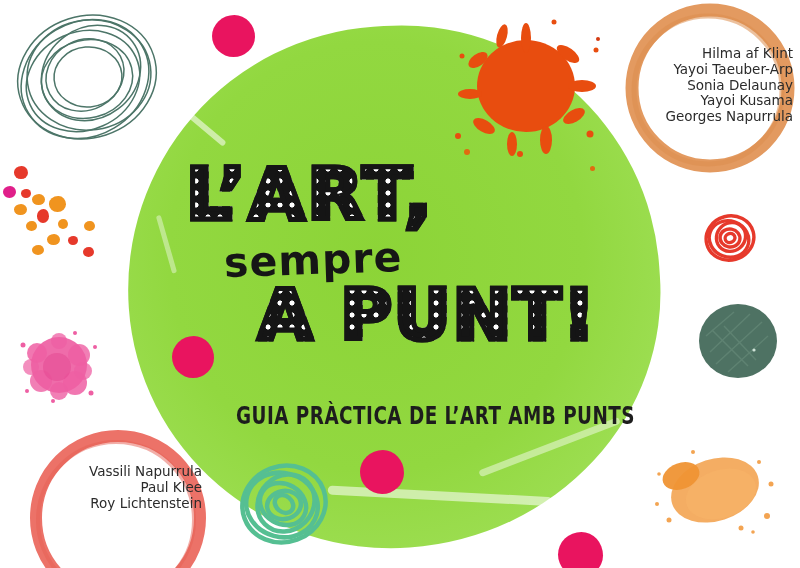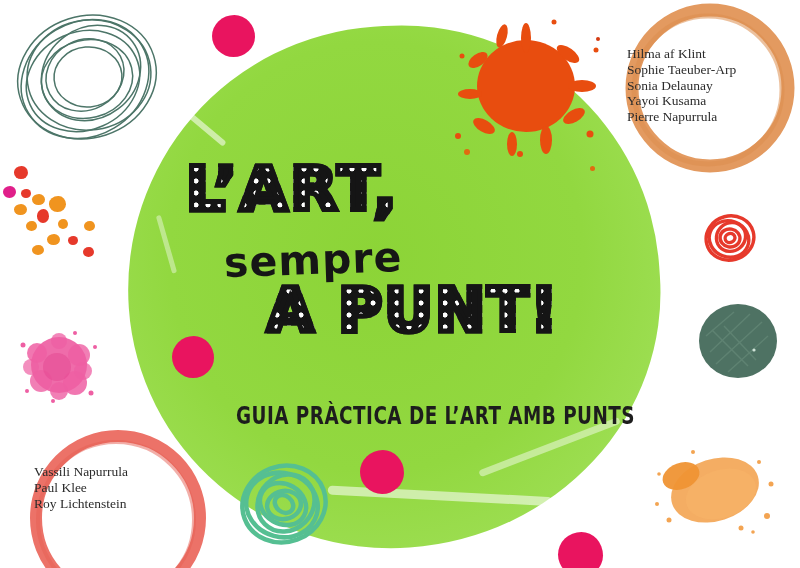--- a/index.html
+++ b/index.html
@@ -31,22 +31,22 @@
   @supports (-webkit-background-clip: text){
     .dotted{
       color:transparent;
       background-color:#151515;
       background-image:radial-gradient(circle,#ffffff 2.2px,rgba(255,255,255,0) 2.9px);
       background-size:12px 12px;background-position:4px 5px;
       -webkit-background-clip:text;background-clip:text;
       -webkit-text-stroke:5px #151515;
     }
   }
-  .title-l1{left:186px;top:158px;font-size:61px;letter-spacing:3px;}
-  .title-l3{left:258px;top:280px;font-size:60px;letter-spacing:2px;margin-left:9px;}
+  .title-l1{left:186px;top:158px;font-size:72px;letter-spacing:3px;}
+  .title-l3{left:258px;top:280px;font-size:70px;letter-spacing:2px;}
   .title-l2{
     left:224px;top:236px;font-size:41px;color:#161616;font-weight:bold;
     transform:rotate(-2deg);letter-spacing:1px;
   }
   .subtitle{
     left:236px;top:400px;font-size:20px;font-weight:bold;color:#1d1d1d;
     letter-spacing:.5px;transform:scale(.92,1.28);transform-origin:left top;
     white-space:nowrap;
   }
 
@@ -58,22 +58,22 @@
   .pd-bottom{left:558px;top:532px;width:45px;height:45px;}
 
   
   .mini-dot{position:absolute;border-radius:55% 45% 50% 50%/48% 52% 50% 50%;}
   .c-red{background:#E6392B;} .c-mag{background:#E01F8A;} .c-org{background:#F0941F;}
 
   .speck{position:absolute;border-radius:50%;}
 
   
   .names{
-    position:absolute;text-align:left;color:#2b2b2b;
-    font-size:13.5px;line-height:15.8px;font-weight:500;font-family:Liberation Serif, serif;
+    position:absolute;text-align:right;color:#2b2b2b;
+    font-size:13.5px;line-height:15.8px;font-weight:500;
   }
   .names-tr{left:627px;top:46px;width:166px;}
   .names-bl{left:34px;top:464px;width:168px;}
   .names span{display:block;}
 </style>
 </head>
 <body>
 
 <div class="canvas">
 
@@ -126,24 +126,24 @@
   <span class="speck" style="left:464px;top:149px;width:6px;height:6px;background:#E06A10;"></span>
   <span class="speck" style="left:590px;top:166px;width:5px;height:5px;background:#E06A10;"></span>
   <span class="speck" style="left:596px;top:37px;width:4px;height:4px;background:#D43B12;"></span>
 
   <svg class="abs" style="left:622px;top:0px;" width="176" height="176" viewBox="0 0 176 176">
     <circle cx="88" cy="88" r="78" fill="none" stroke="#E39A60" stroke-width="13"></circle>
     <circle cx="86" cy="90" r="74" fill="none" stroke="#DC8E4E" stroke-width="5" opacity=".55"></circle>
   </svg>
   <div class="names names-tr">
     <span>Hilma af Klint</span>
-    <span>Sophie Taeuber-Arp</span>
+    <span>Yayoi Taeuber-Arp</span>
     <span>Sonia Delaunay</span>
     <span>Yayoi Kusama</span>
-    <span>Pierre Napurrula</span>
+    <span>Georges Napurrula</span>
   </div>
 
   <div>
     <span class="mini-dot c-red" style="left:14px;top:166px;width:14px;height:13px;"></span>
     <span class="mini-dot c-mag" style="left:3px;top:186px;width:13px;height:12px;"></span>
     <span class="mini-dot c-red" style="left:21px;top:189px;width:10px;height:9px;"></span>
     <span class="mini-dot c-org" style="left:32px;top:194px;width:13px;height:11px;"></span>
     <span class="mini-dot c-org" style="left:49px;top:196px;width:17px;height:16px;"></span>
     <span class="mini-dot c-org" style="left:14px;top:204px;width:13px;height:11px;"></span>
     <span class="mini-dot c-red" style="left:37px;top:209px;width:12px;height:14px;"></span>

